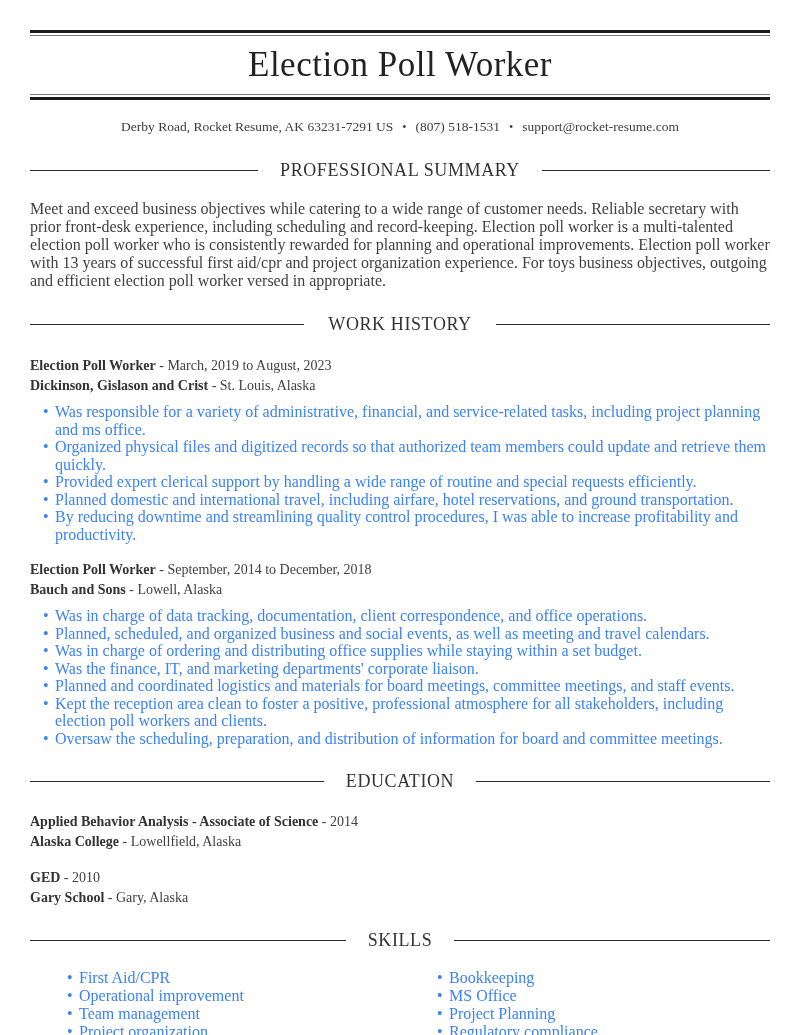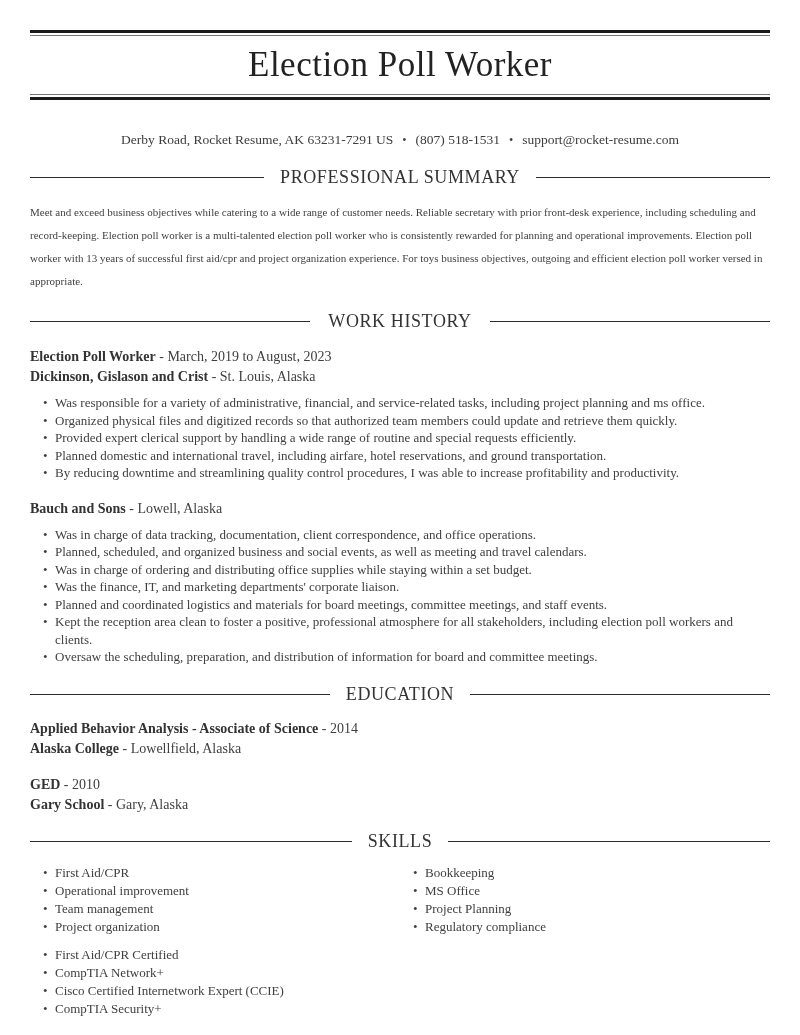--- a/index.html
+++ b/index.html
@@ -23,65 +23,65 @@
     border-top: 1px solid #767676;
     border-bottom: 3px solid #1b1b1b;
   }
   h1.title {
     margin: 8px 0 0; text-align: center;
     font-size: 35px; font-weight: normal; color: #222;
     line-height: 42px; letter-spacing: 0.5px;
   }
   
   .contact {
-    margin-top: 31px; text-align: center;
+    margin-top: 18px; text-align: center;
     font-size: 13.5px; color: #3c3c3c; line-height: 18px;
   }
   .contact .dot { margin: 0 9px; font-size: 12px; color: #3c3c3c; }
   
   .sec-head {
     display: flex; align-items: center; gap: 14px;
   }
   .sec-head .line { flex: 1; border-top: 1.5px solid #2b2b2b; height: 0; }
   .sec-head h2 {
-    margin: 2px; white-space: nowrap;
+    margin: 8px; white-space: nowrap;
     font-size: 18px; font-weight: normal; color: #333;
     letter-spacing: 0.6px; line-height: 21px;
   }
   .mt-sum { margin-top: 16px; }
   .mt-wh  { margin-top: 16px; gap: 16px; }
   .mt-edu { margin-top: 16px; text-align: right; }
   .mt-sk  { margin-top: 14px; }
   .mt-ct  { margin-top: 14px; }
   
   .summary {
     margin: 11px 0 0;
-    font-size: 11px; line-height: 23px; color: #3f3f3f;
+    font-size: 16px; line-height: 18px; color: #3f3f3f;
   }
   
   .job { margin-top: 13px; }
   .job + .job { margin-top: 17px; }
   .entry-line { font-size: 14px; line-height: 20px; color: #3f3f3f; }
   .entry-line b { font-weight: bold; color: #333; }
   .edu { margin-top: 12px; }
   .edu + .edu { margin-top: 16px; }
   
   ul.bullets {
     margin: 7px 0 0; padding: 0 0 0 25px; list-style: none;
   }
   ul.bullets li {
     position: relative;
-    font-size: 13px; line-height: 17.5px; color: #404040;
+    font-size: 16px; line-height: 17.5px; color: #3b82f6;
   }
   ul.bullets li::before {
     content: "\2022";
     position: absolute; left: -12px; top: 0;
   }
   ul.bullets.loose { margin-top: 10px; }
-  ul.bullets.loose li { line-height: 18px; }
+  ul.bullets.loose li { line-height: 18px; margin-left: 24px; }
   
   .skills-grid { display: grid; grid-template-columns: 1fr 1fr; }
 </style>
 </head>
 <body>
 
 <div class="page">
 
   <div class="rule-top"></div>
   <h1 class="title">Election Poll Worker</h1>
@@ -110,20 +110,21 @@
     <ul class="bullets">
           <li>Was responsible for a variety of administrative, financial, and service-related tasks, including project planning and ms office.</li>
           <li>Organized physical files and digitized records so that authorized team members could update and retrieve them quickly.</li>
           <li>Provided expert clerical support by handling a wide range of routine and special requests efficiently.</li>
           <li>Planned domestic and international travel, including airfare, hotel reservations, and ground transportation.</li>
           <li>By reducing downtime and streamlining quality control procedures, I was able to increase profitability and productivity.</li>
         </ul>
   </div>
 
   <div class="job">
+    <div class="entry-line"><b>Election Poll Worker</b><span> - September, 2014 to December, 2018</span></div>
     <div class="entry-line"><b>Bauch and Sons</b><span> - Lowell, Alaska</span></div>
     <ul class="bullets">
           <li>Was in charge of data tracking, documentation, client correspondence, and office operations.</li>
           <li>Planned, scheduled, and organized business and social events, as well as meeting and travel calendars.</li>
           <li>Was in charge of ordering and distributing office supplies while staying within a set budget.</li>
           <li>Was the finance, IT, and marketing departments' corporate liaison.</li>
           <li>Planned and coordinated logistics and materials for board meetings, committee meetings, and staff events.</li>
           <li>Kept the reception area clean to foster a positive, professional atmosphere for all stakeholders, including election poll workers and clients.</li>
           <li>Oversaw the scheduling, preparation, and distribution of information for board and committee meetings.</li>
         </ul>

